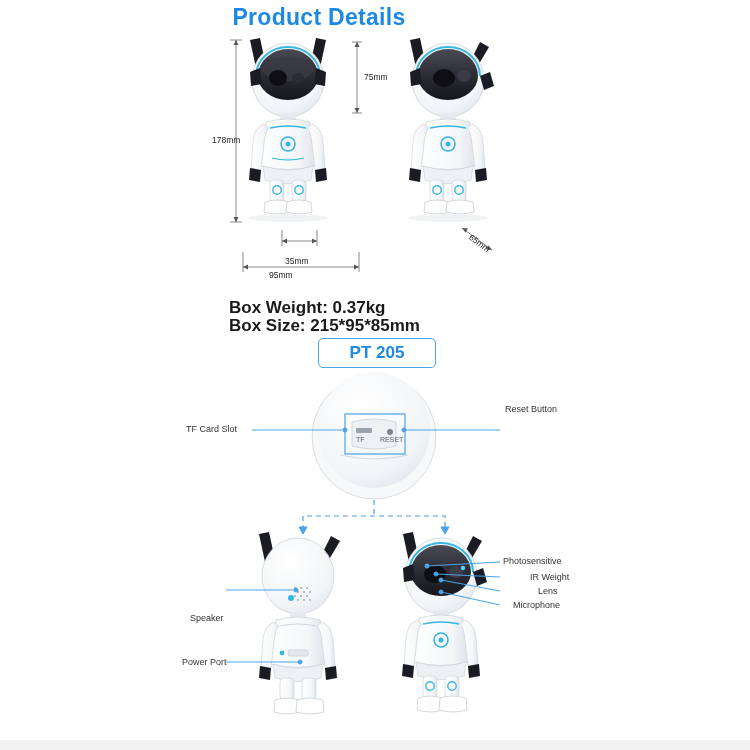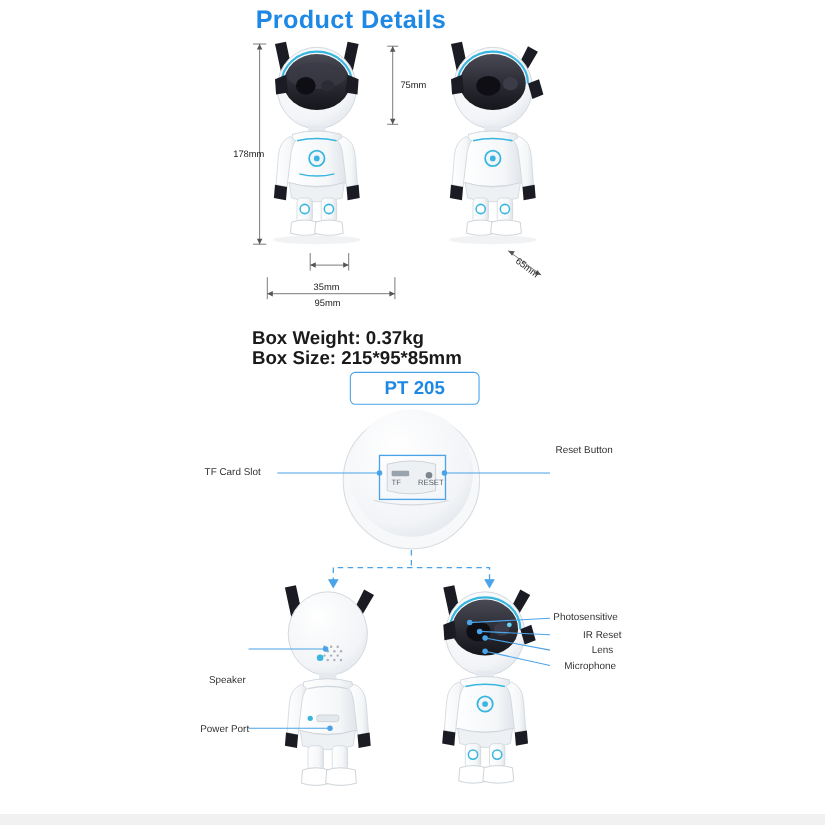--- a/index.html
+++ b/index.html
@@ -323,36 +323,36 @@
       <circle cx="441" cy="580" r="2" fill="#4aa3e8"></circle>
 
       <path d="M441,592 L500,605"></path>
       <circle cx="441" cy="592" r="2" fill="#4aa3e8"></circle>
     </g>
   </svg>
 
   <div class="lbl-dim" style="left:364px; top:72px;">75mm</div>
   <div class="lbl-dim" style="left:212px; top:135px;">178mm</div>
   <div class="lbl-dim" style="left:285px; top:256px;">35mm</div>
-  <div class="lbl-dim" style="left:286px; top:270px;">95mm</div>
+  <div class="lbl-dim" style="left:269px; top:270px;">95mm</div>
   <div class="lbl-dim" style="left:473px; top:232px; transform:rotate(37deg); transform-origin:left top;">65mm</div>
 
   <div class="boxinfo" style="left:229px; top:298px;">Box Weight:  0.37kg</div>
   <div class="boxinfo" style="left:229px; top:316px;">Box Size:  215*95*85mm</div>
 
   <div class="model-badge">PT 205</div>
 
   <div class="lbl" style="left:356px; top:436px; font-size:7px; color:#5a6168;">TF</div>
   <div class="lbl" style="left:380px; top:436px; font-size:7px; color:#5a6168;">RESET</div>
 
   <div class="lbl" style="left:186px; top:424px;">TF Card Slot</div>
   <div class="lbl" style="left:505px; top:404px;">Reset Button</div>
 
   <div class="lbl" style="left:190px; top:585px;margin-top:28px;">Speaker</div>
   <div class="lbl" style="left:182px; top:657px;">Power Port</div>
   <div class="lbl" style="left:503px; top:556px;">Photosensitive</div>
-  <div class="lbl" style="left:530px; top:572px;">IR Reset</div>
+  <div class="lbl" style="left:530px; top:572px;">IR Weight</div>
   <div class="lbl" style="left:538px; top:586px;">Lens</div>
   <div class="lbl" style="left:513px; top:600px;">Microphone</div>
 
   <div class="bottom-strip"></div>
 
 </div>
 
 </body></html>

